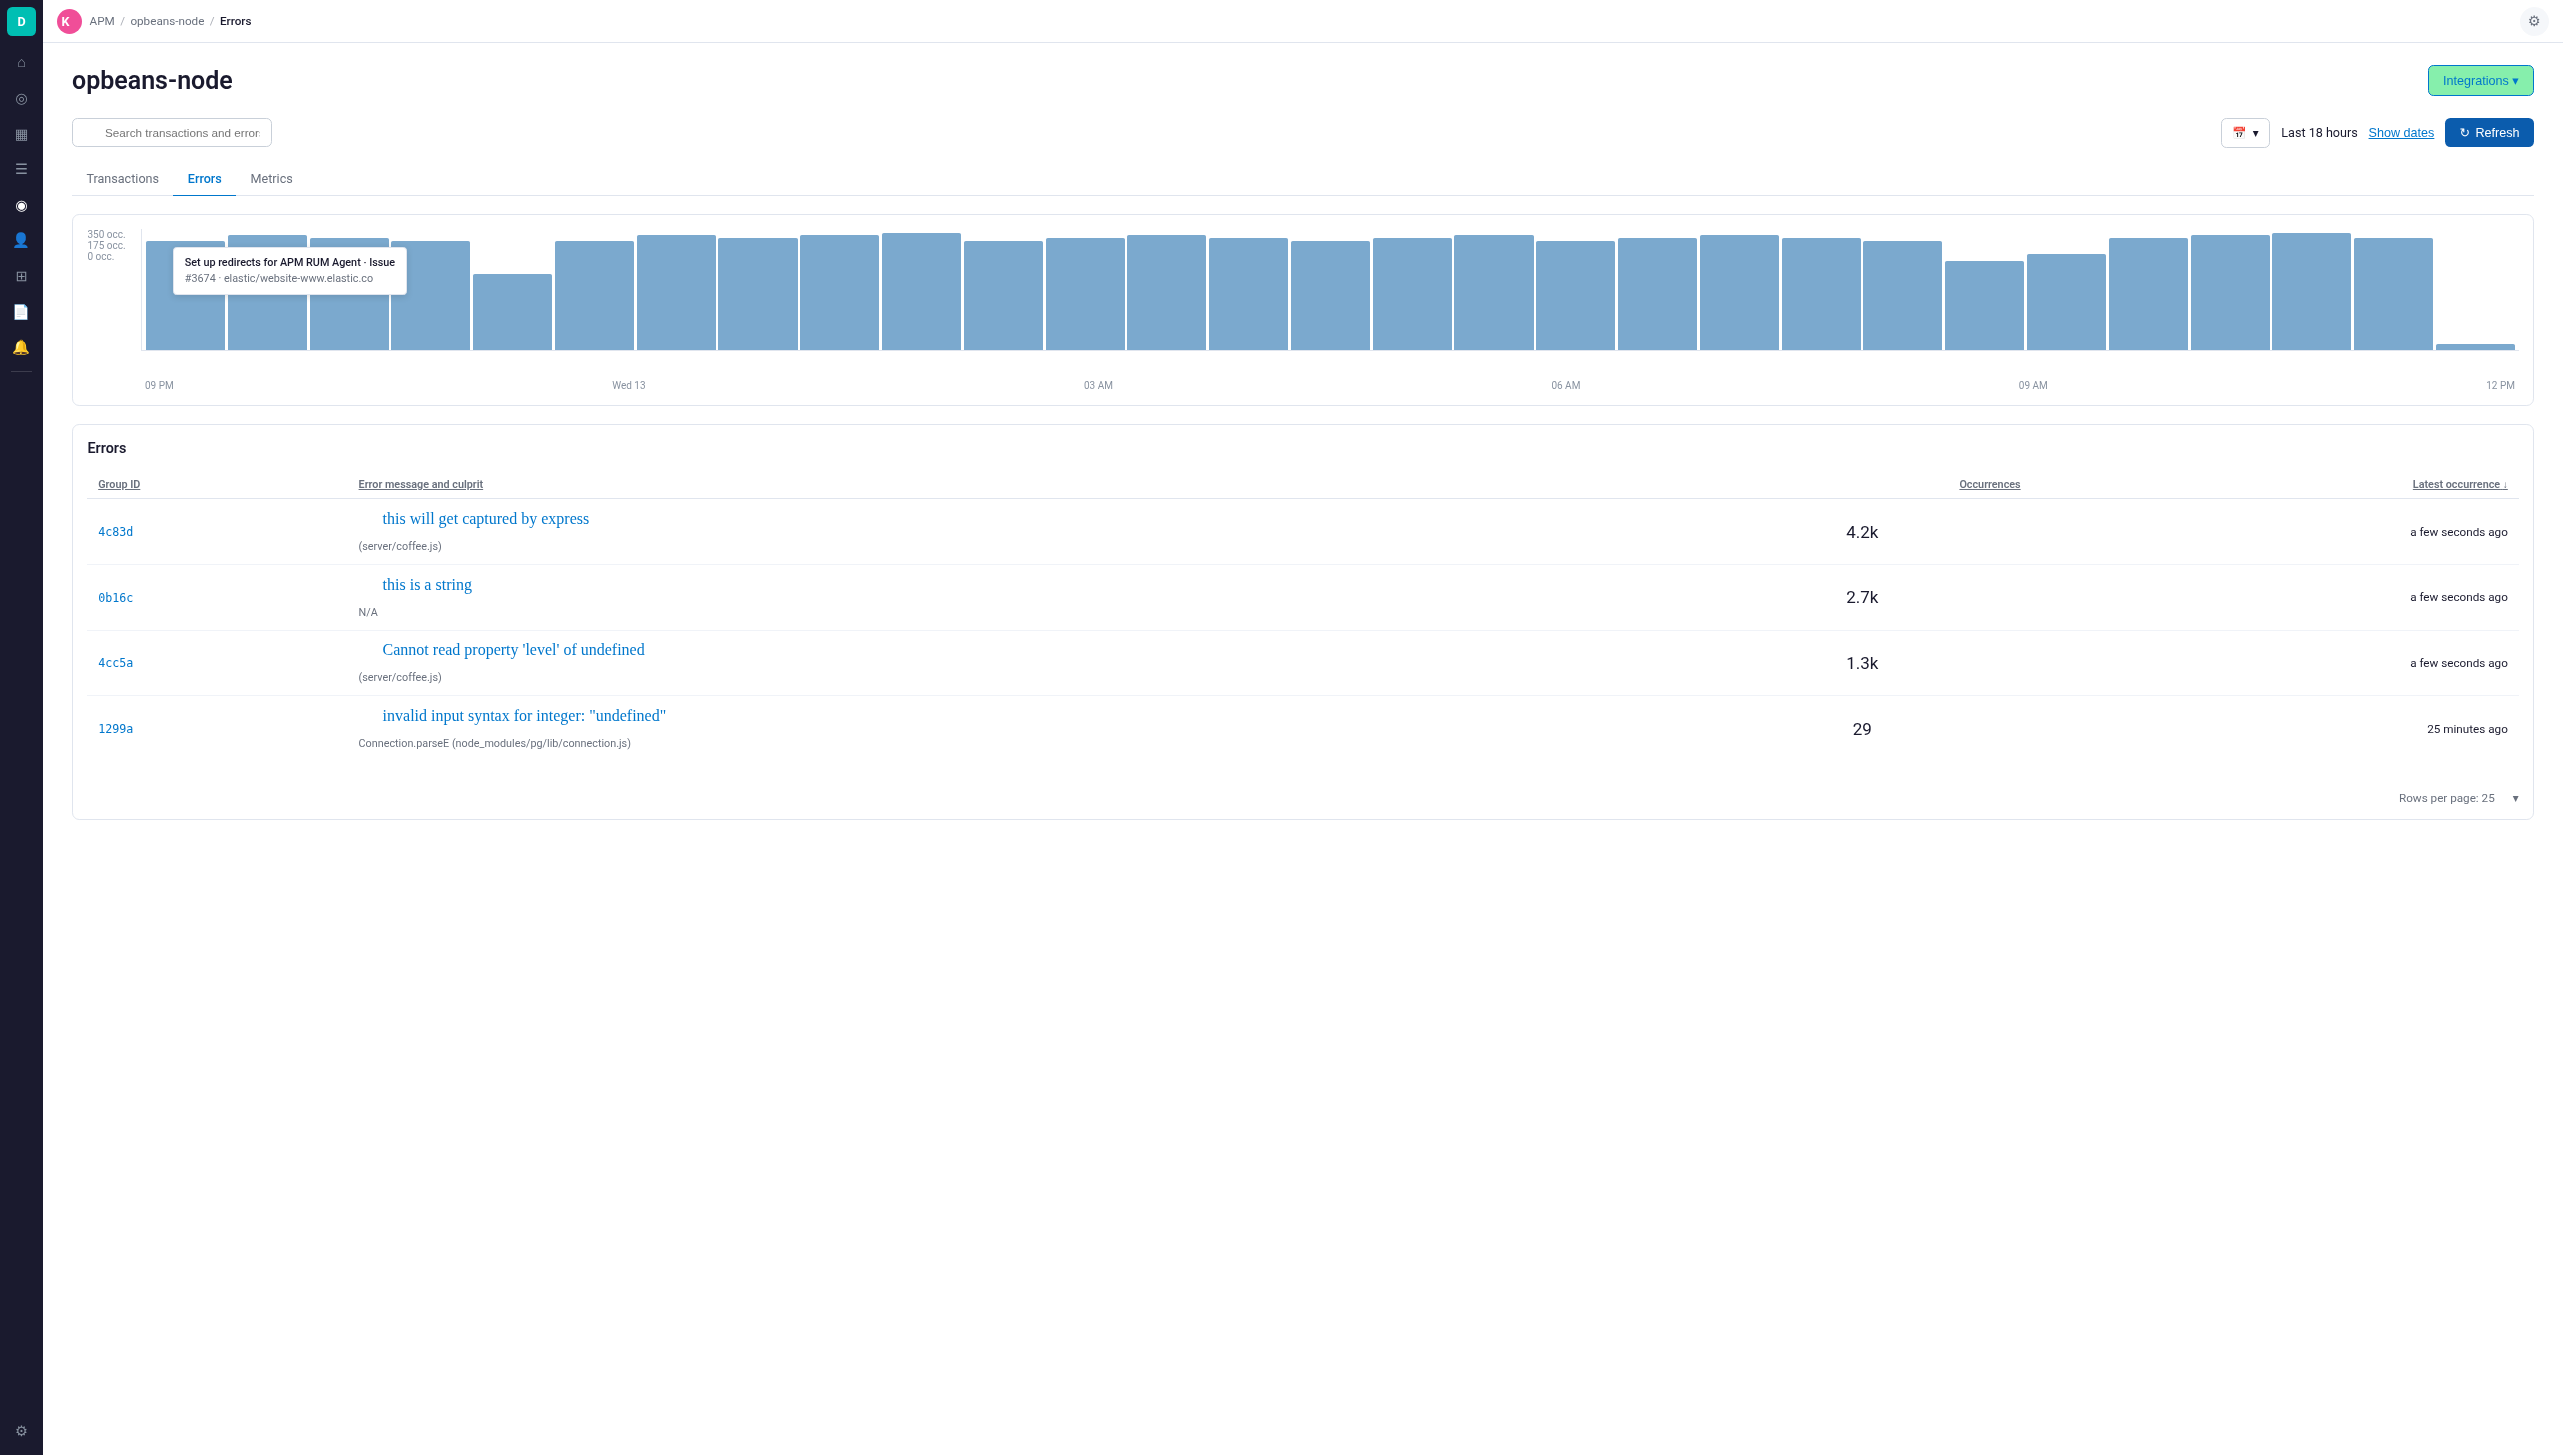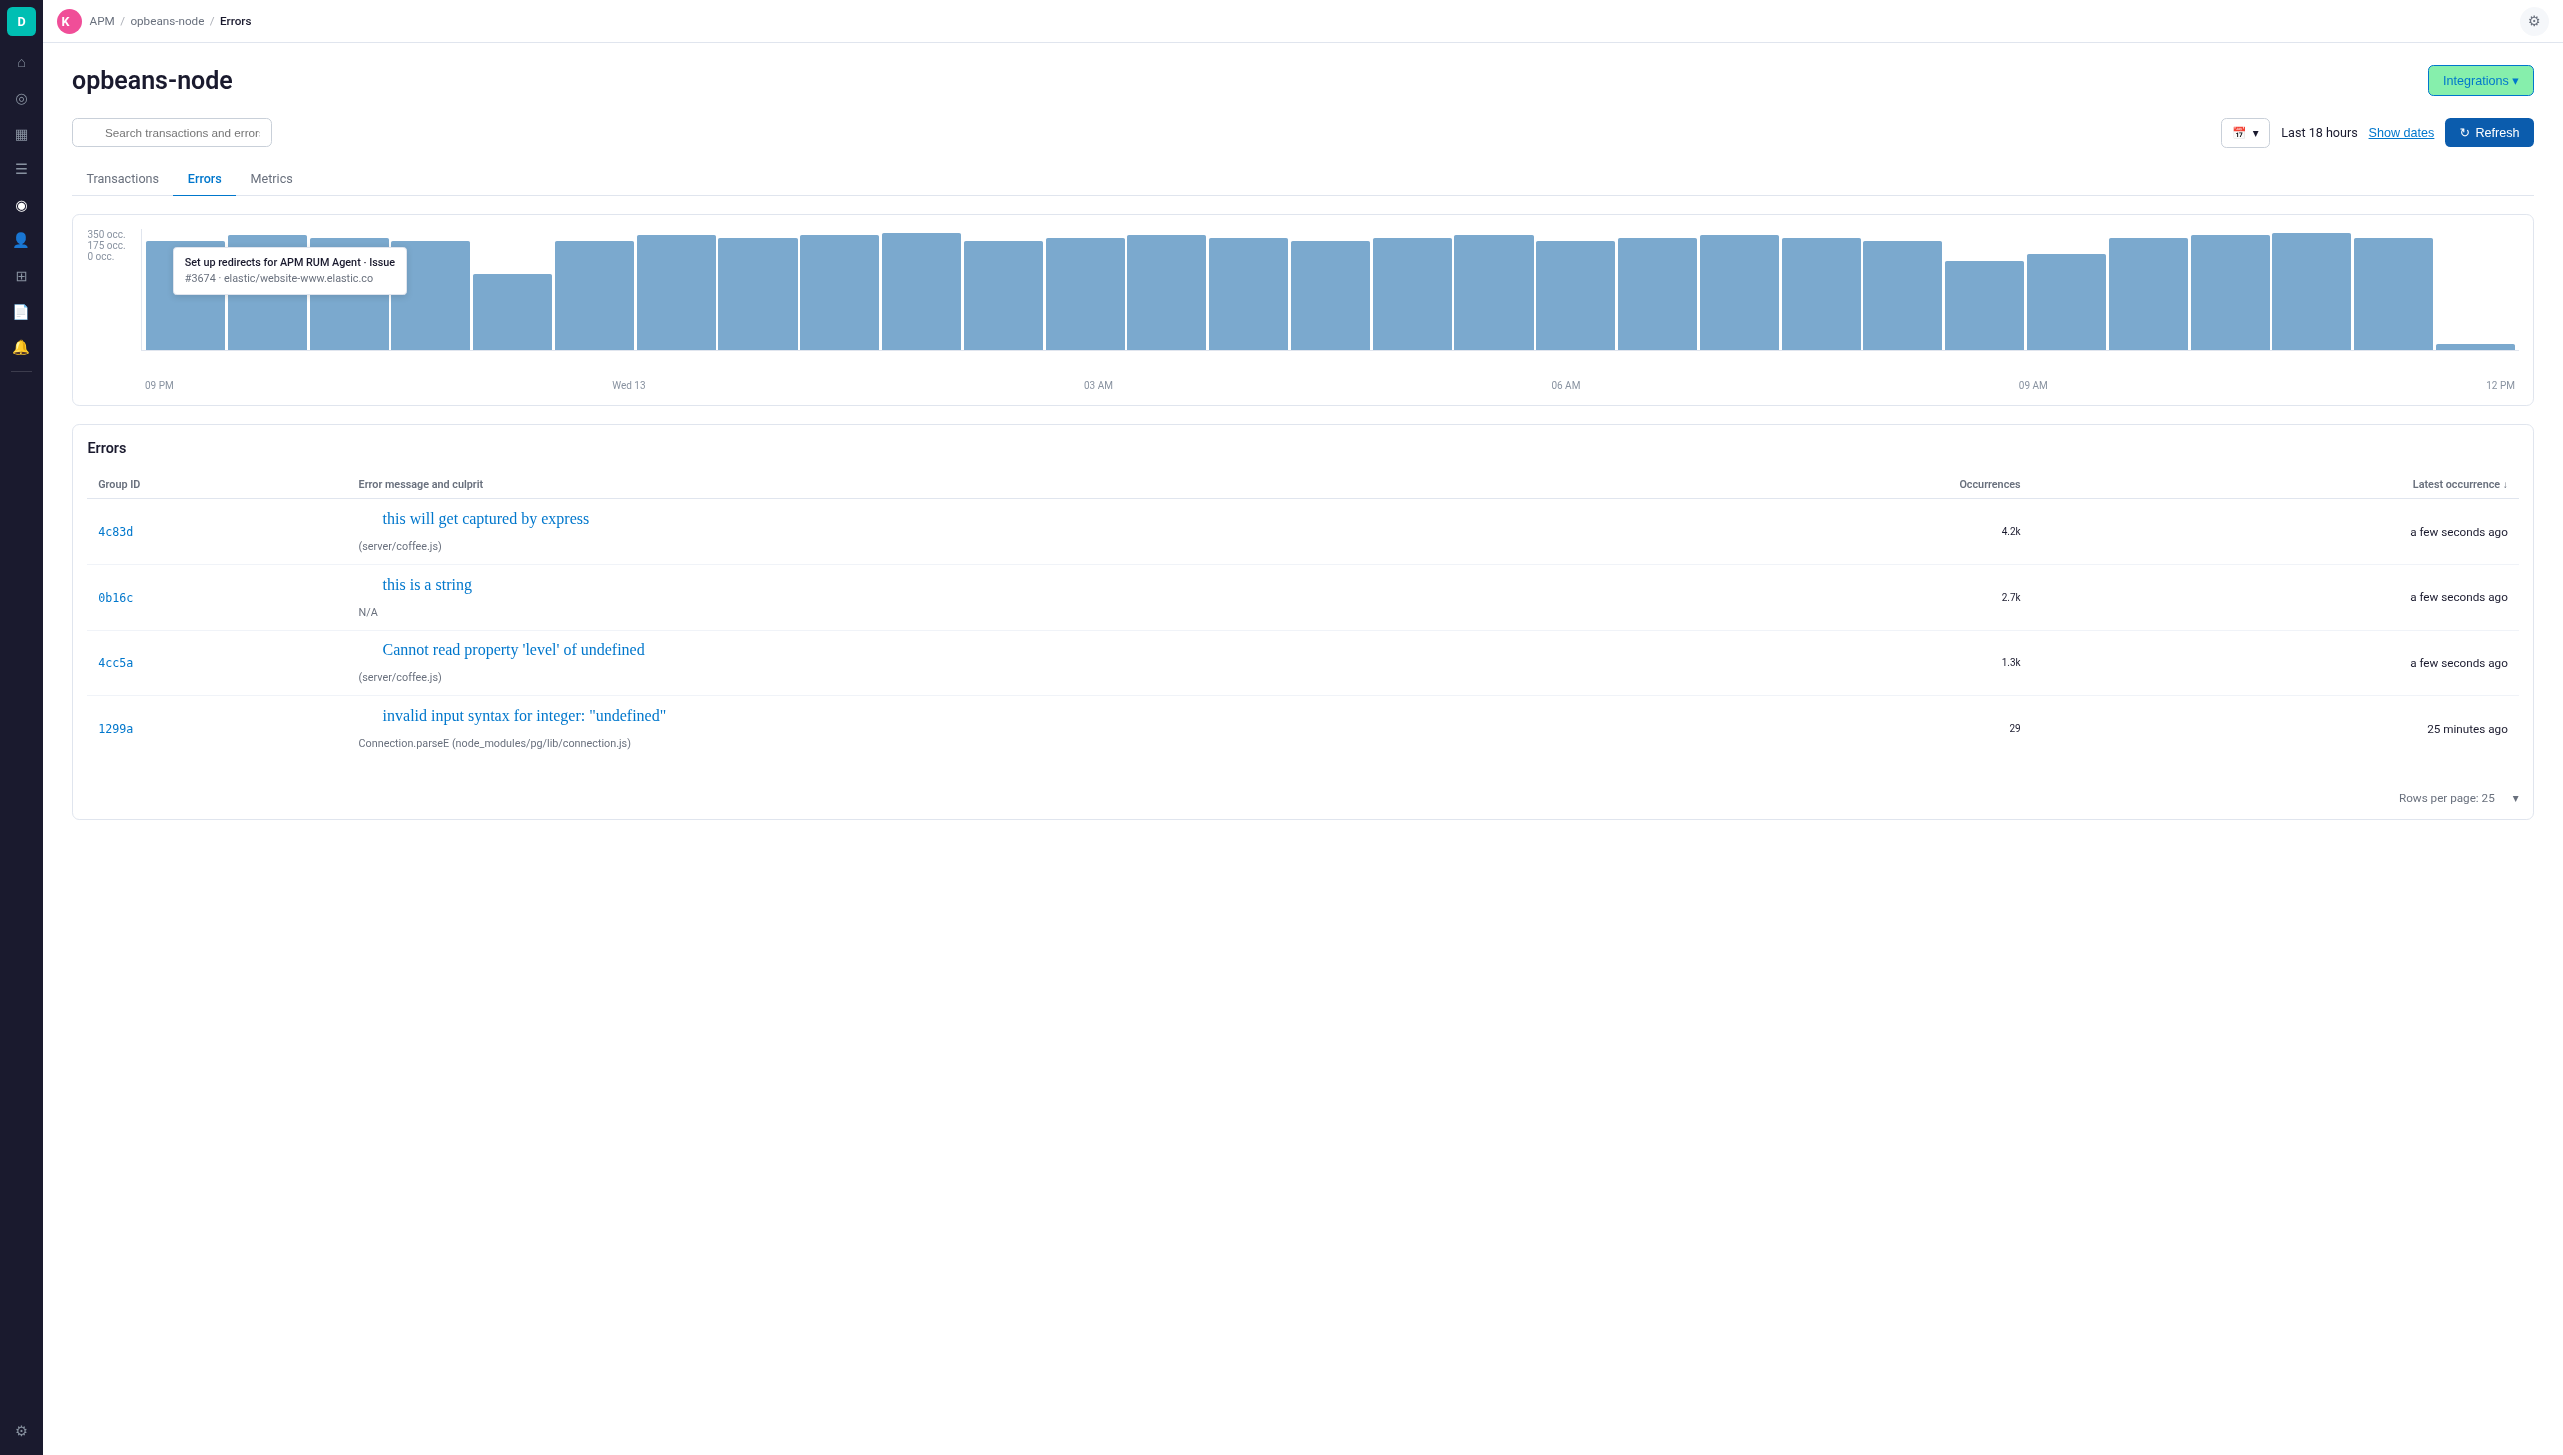--- a/index.html
+++ b/index.html
@@ -277,20 +277,21 @@
       width: 100%;
       border-collapse: collapse;
     }
     .errors-table th {
       text-align: left;
       font-size: 10.8px;
       font-weight: 600;
       color: #69707d;
       padding: 7.2px 10.8px;
       border-bottom: 0.9px solid #e0e5ee;
+      text-decoration: underline;
     }
     .errors-table th.right { text-align: right; }
     .errors-table td {
       padding: 10.8px 10.8px;
       border-bottom: 0.9px solid #f0f3f8;
       vertical-align: middle;
     }
     .errors-table tr:last-child td { border-bottom: none; }
     .group-id-link {
       color: #0077cc;
@@ -305,22 +306,22 @@
       display: block;
       margin-left: 24px;
     }
     .error-culprit {
       font-size: 10.8px;
       color: #69707d;
       display: block;
       margin-top: 12px;
     }
     .occurrences-cell {
-      text-align: right;
-      font-size: 10px;
+      text-align: center;
+      font-size: 17px;
       color: #1a1a2e;
     }
     .latest-cell {
       text-align: right;
       font-size: 11.7px;
       color: #1a1a2e;
     }
     .sort-icon { font-size: 10px; color: #69707d; }
     .rows-per-page {
       display: flex;

